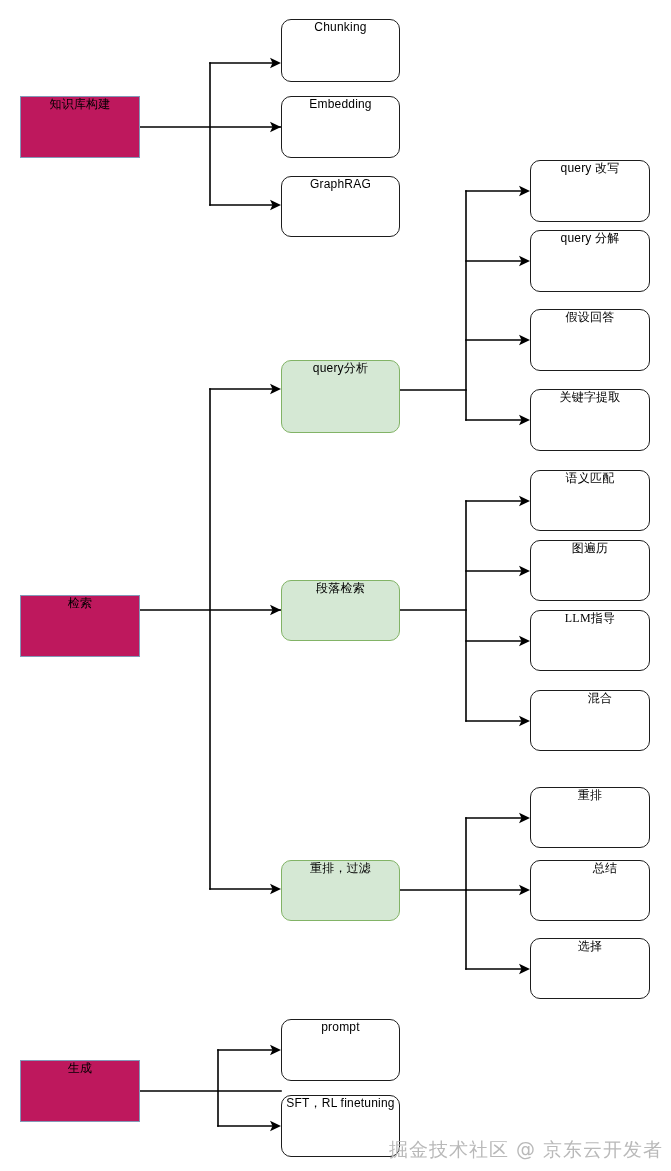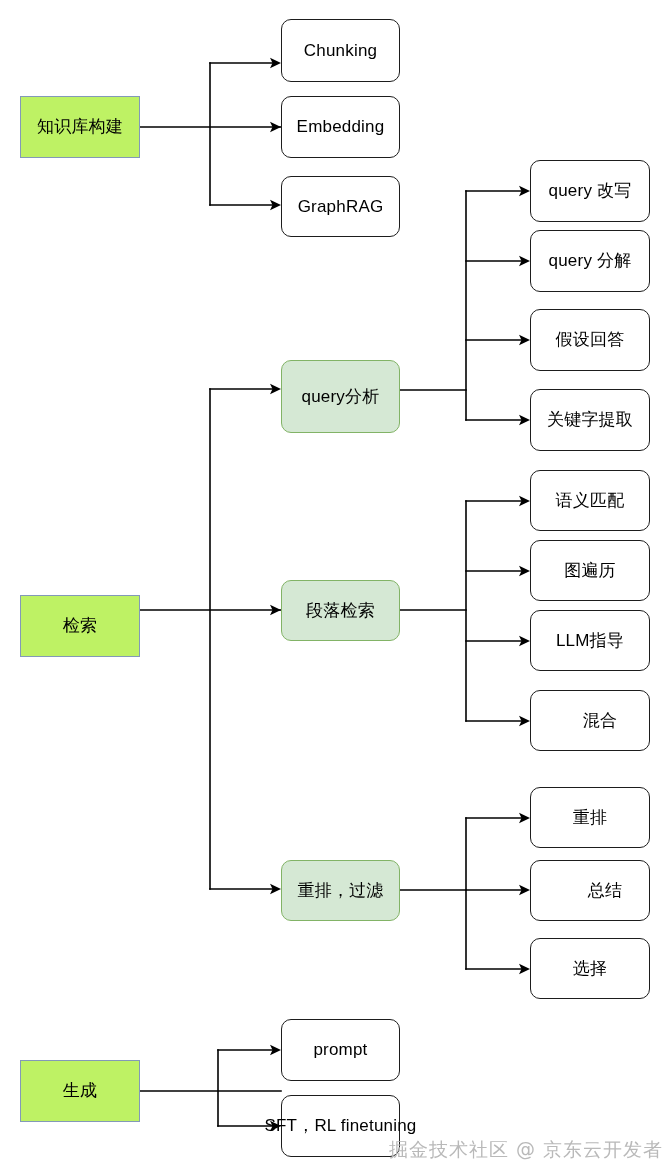--- a/index.html
+++ b/index.html
@@ -23,31 +23,31 @@
     left: 0;
     top: 0;
     width: 671px;
     height: 1171px;
     pointer-events: none;
   }
   .node {
     position: absolute;
     box-sizing: border-box;
     display: flex;
-    align-items: center;
+    align-items: flex-start;
     justify-content: center;
     text-align: center;
-    font-size: 17px;
+    font-size: 12px;
     line-height: 1.25;
     color: #000000;
     letter-spacing: 0.2px;
     white-space: nowrap;
   }
   .node.stage {
-    background: #bef264;
+    background: #be185d;
     border: 1px solid #8399b8;
     border-radius: 0;
   }
   .node.step {
     background: #d5e8d4;
     border: 1px solid #82b366;
     border-radius: 10px;
   }
   .node.leaf {
     background: #ffffff;
@@ -161,21 +161,21 @@
 
   <div class="node step" style="left: 281px; top: 580px; width: 119px; height: 61px;">
       <span>段落检索</span>
     </div>
   <div class="node leaf" style="left: 530px; top: 470px; width: 120px; height: 61px;">
       <span>语义匹配</span>
     </div>
   <div class="node leaf" style="left: 530px; top: 540px; width: 120px; height: 61px;">
       <span>图遍历</span>
     </div>
-  <div class="node leaf" style="left: 530px; top: 610px; width: 120px; height: 61px;">
+  <div class="node leaf" style="left: 530px; top: 610px; width: 120px; height: 61px; font-family: Liberation Serif, serif;">
       <span>LLM指导</span>
     </div>
   <div class="node leaf" style="left: 530px; top: 690px; width: 120px; height: 61px; padding-left: 20px;">
       <span>混合</span>
     </div>
 
   <div class="node step" style="left: 281px; top: 860px; width: 119px; height: 61px;">
       <span>重排，过滤</span>
     </div>
   <div class="node leaf" style="left: 530px; top: 787px; width: 120px; height: 61px;">

